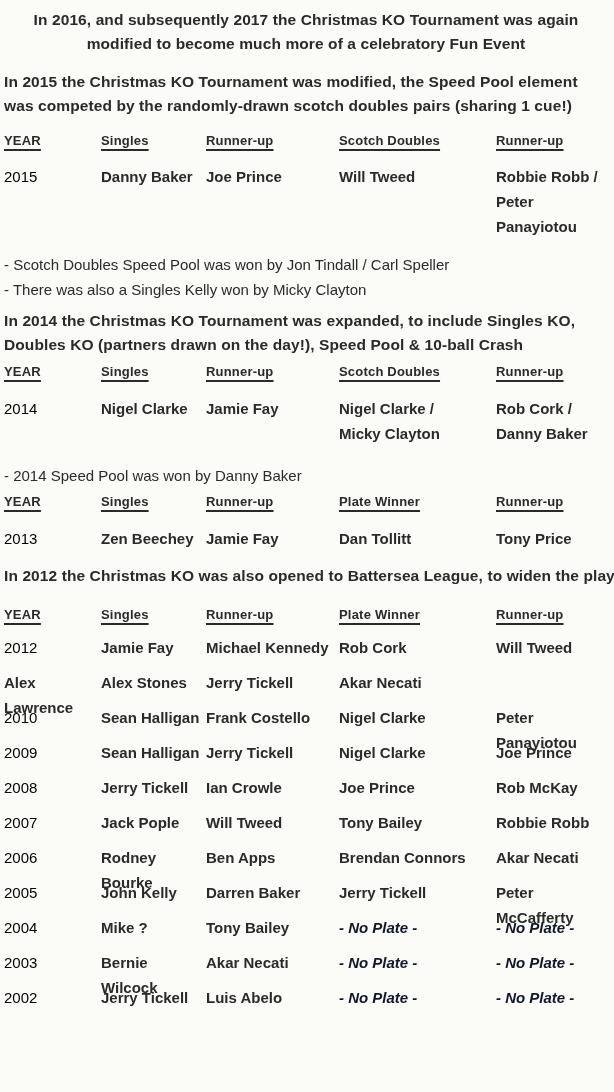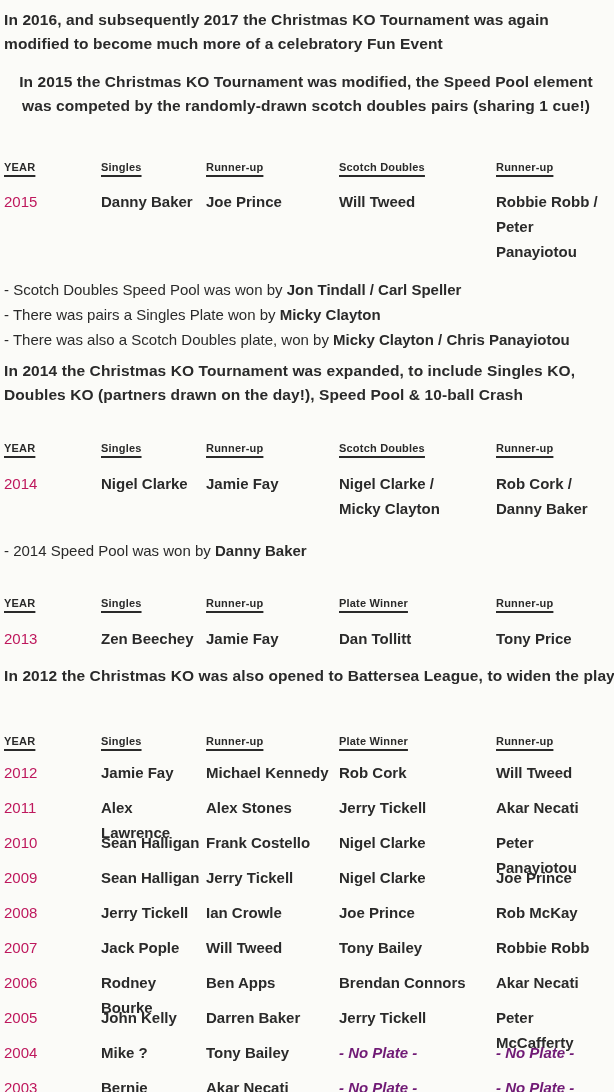--- a/index.html
+++ b/index.html
@@ -19,46 +19,45 @@
     margin: 0;
     letter-spacing: 0.1px;
   }
   .oneline { white-space: nowrap; }
 
   .grid {
     display: grid;
     grid-template-columns: 97px 105px 133px 157px 1fr;
   }
   .hdr-cell {
-    font-size: 11px;
+    font-size: 13px;
     font-weight: bold;
     text-decoration: underline;
     text-decoration-thickness: 2px;
     text-underline-offset: 4px;
     letter-spacing: 0.2px;
-    margin-top: 28px;
   }
   .cell {
     font-size: 15px;
     font-weight: bold;
     line-height: 25px;
     padding-right: 6px;
   }
-  .year-cell { font-weight: 400; color: #be185d; }
+  .year-cell { font-weight: 400; color: #000000; }
   .cline { display: block; }
-  .noplate { font-style: italic; font-weight: 600; color: #701a75; }
+  .noplate { font-style: italic; font-weight: 600; color: #0f172a; }
 
   .note { font-size: 15px; line-height: 25px; }
   .note .plain { font-weight: 400; }
-  .note .strong { font-weight: bold; margin-top: 40px; }
+  .note .strong { font-weight: normal; margin-top: 40px; }
 
   .hrow { height: 35px; align-content: start; }
 
-  .mb14 { margin-bottom: 14px; }
-  .mb15 { margin-bottom: 15px; text-align: center; }
+  .mb14 { margin-bottom: 14px; text-align: center; }
+  .mb15 { margin-bottom: 15px; }
   .mb16 { margin-bottom: 16px; }
   .mb17 { margin-bottom: 17px; }
   .mb13 { margin-bottom: 13px; }
   .mb7  { margin-bottom: 7px; }
   .mb6  { margin-bottom: 6px; }
   .mb19 { margin-bottom: 19px; }
 </style>
 </head>
 <body>
 
@@ -87,24 +86,21 @@
         <span class="cline">Peter Panayiotou</span>
       </span>
     </div>
   </div>
 
   <div class="mb7">
     <div class="note">
       <span class="plain">- Scotch Doubles Speed Pool was won by </span><span class="strong">Jon Tindall / Carl Speller</span>
     </div>
     <div class="note">
-      <span class="plain">- There was pairs a Singles Plate won by </span><span class="strong">Micky Clayton</span>
-    </div>
-    <div class="note">
-      <span class="plain">- There was also a Scotch Doubles plate, won by </span><span class="strong">Micky Clayton / Chris Panayiotou</span>
+      <span class="plain">- There was also a Singles Kelly won by </span><span class="strong">Micky Clayton</span>
     </div>
   </div>
 
   <p class="intro mb7">In 2014 the Christmas KO Tournament was expanded, to include Singles KO, Doubles KO (partners drawn on the day!), Speed Pool &amp; 10-ball Crash</p>
 
   <div>
     <div class="grid mb17">
       <span class="hdr-cell">YEAR</span>
       <span class="hdr-cell">Singles</span>
       <span class="hdr-cell">Runner-up</span>
@@ -161,21 +157,20 @@
     </div>
 
     <div class="grid hrow">
       <span class="cell year-cell">2012</span>
       <span class="cell">Jamie Fay</span>
       <span class="cell">Michael Kennedy</span>
       <span class="cell">Rob Cork</span>
       <span class="cell">Will Tweed</span>
     </div>
     <div class="grid hrow">
-      <span class="cell year-cell">2011</span>
       <span class="cell">Alex Lawrence</span>
       <span class="cell">Alex Stones</span>
       <span class="cell">Jerry Tickell</span>
       <span class="cell">Akar Necati</span>
     </div>
     <div class="grid hrow">
       <span class="cell year-cell">2010</span>
       <span class="cell">Sean Halligan</span>
       <span class="cell">Frank Costello</span>
       <span class="cell">Nigel Clarke</span>

